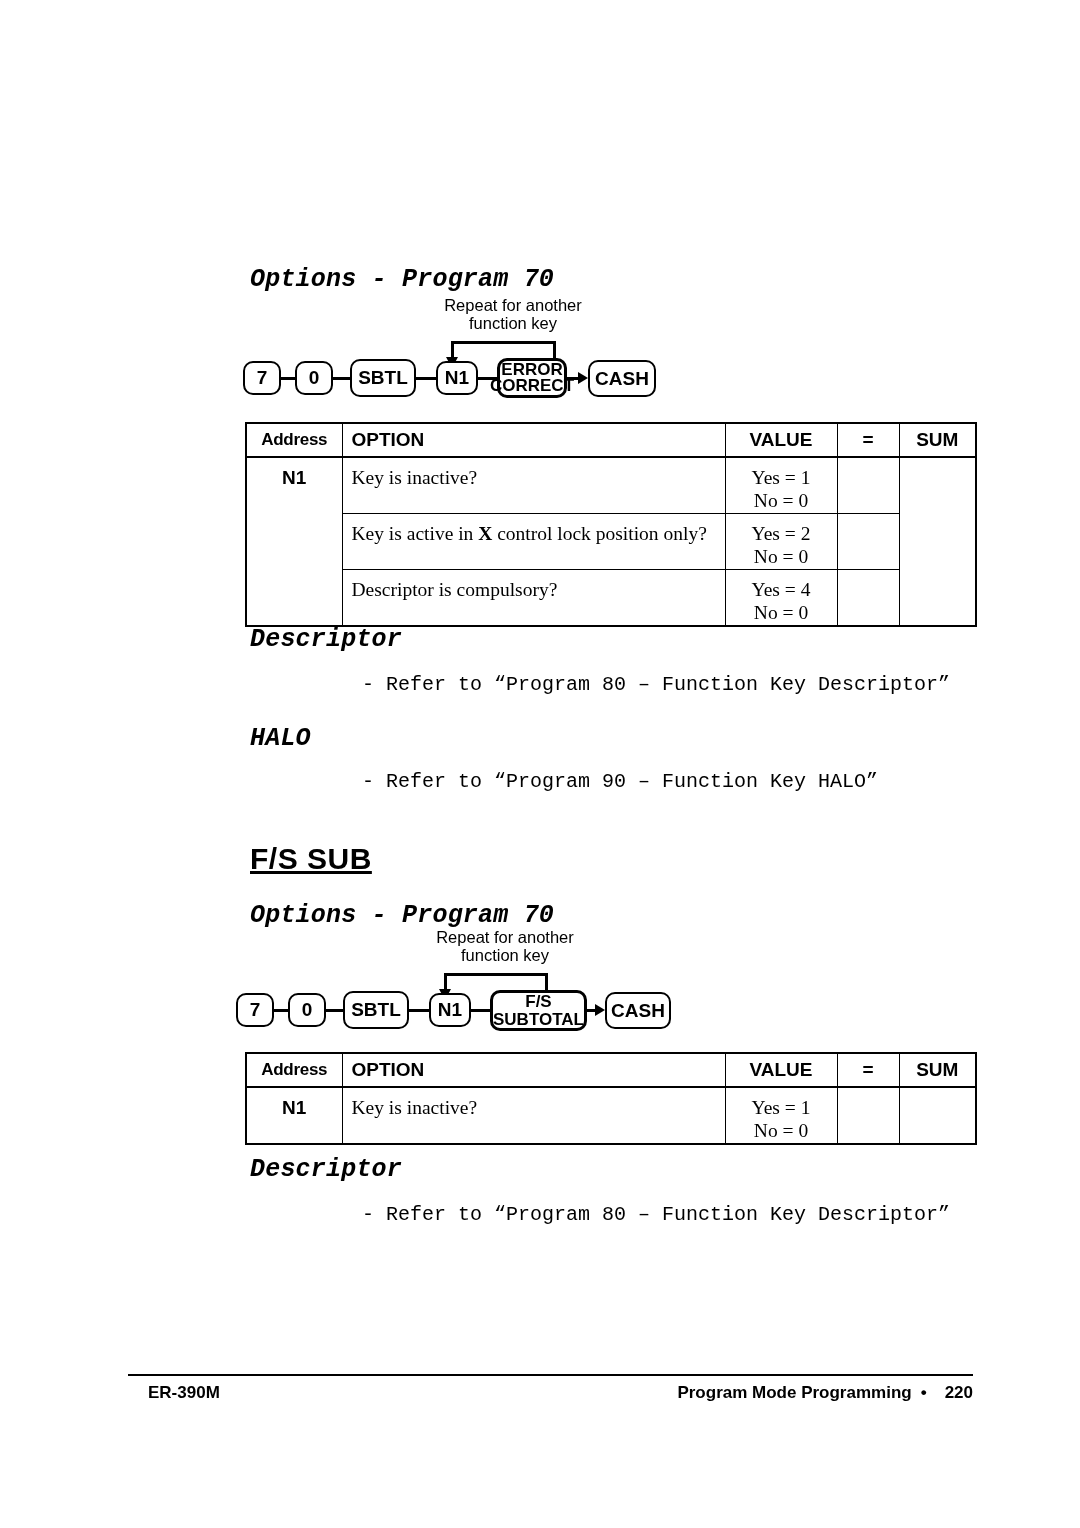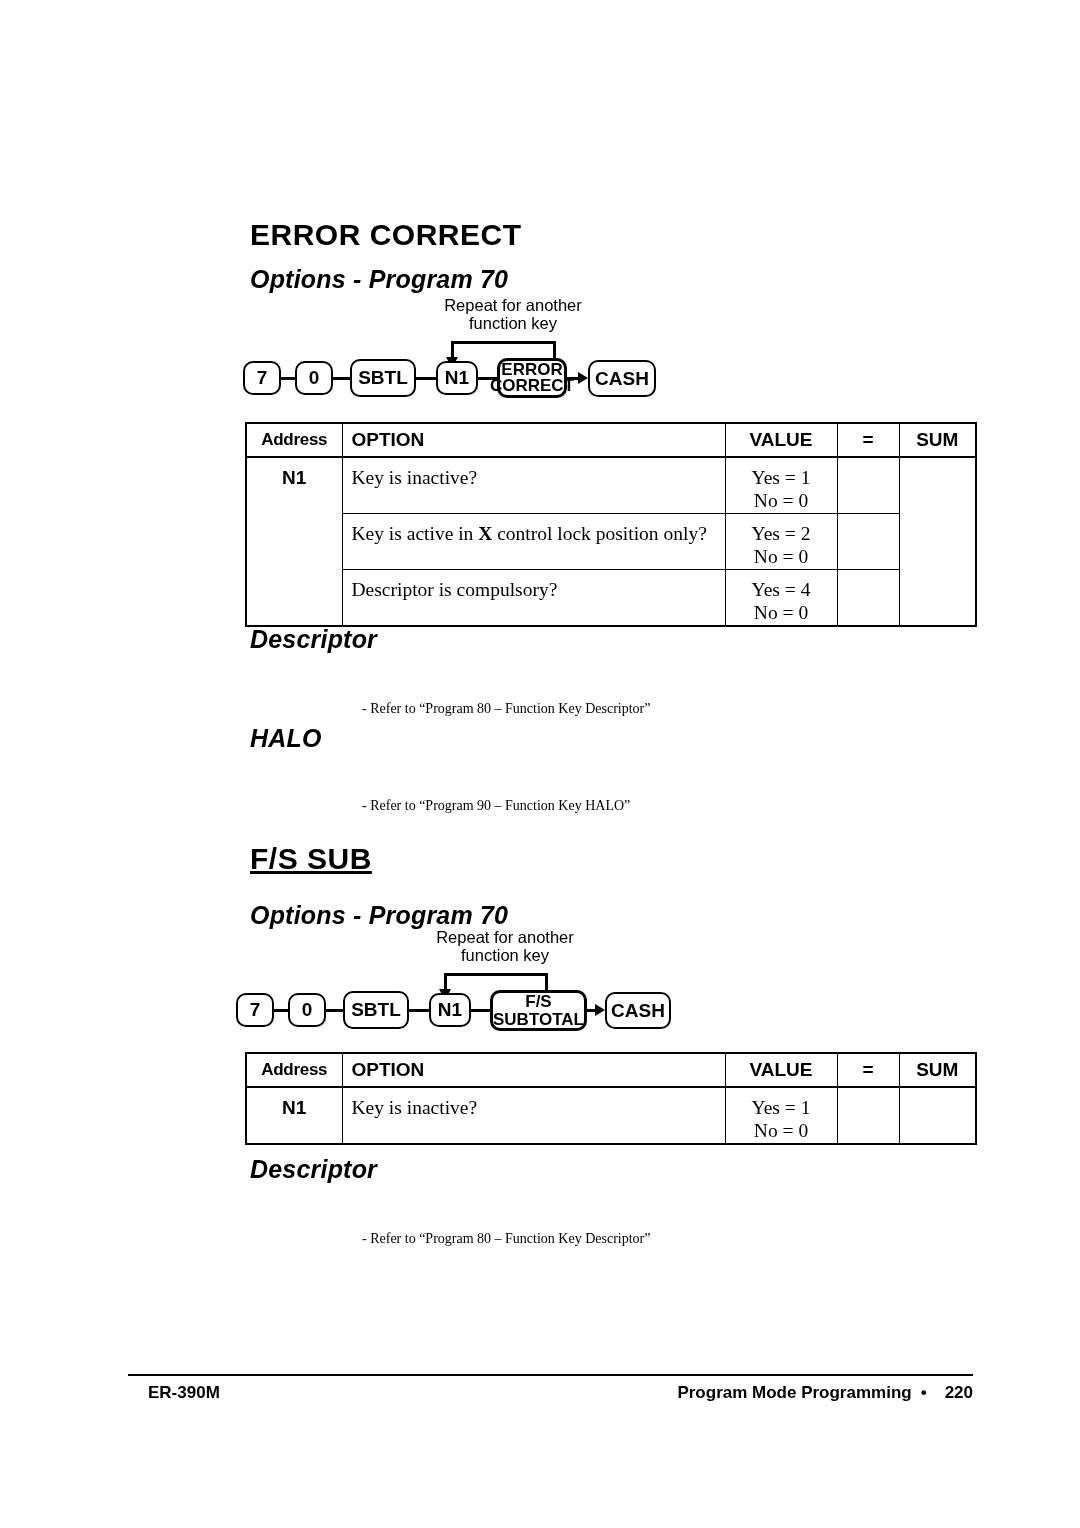--- a/index.html
+++ b/index.html
@@ -27,33 +27,32 @@
   .key-title {
     position: absolute;
     font-family: "Liberation Sans", sans-serif;
     font-weight: bold;
     font-size: 30px;
     letter-spacing: 0.5px;
     white-space: nowrap;
   }
   .sub-head {
     position: absolute;
-    font-family: Liberation Sans, sans-serif;
+    font-family: Liberation Mono, monospace;
     font-weight: bold;
     font-style: italic;
     font-size: 25px;
     letter-spacing: 0.2px;
     white-space: nowrap;
   }
   .ref-line {
     position: absolute;
-    font-family: Liberation Serif, serif;
-    font-size: 14px;
-    white-space: nowrap;
-    margin-top: 28px;
+    font-family: Liberation Mono, monospace;
+    font-size: 20px;
+    white-space: nowrap;
   }
 
   
   .flow {
     position: absolute;
   }
   .fbox {
     position: absolute;
     box-sizing: border-box;
     border: 2.5px solid #000;
@@ -168,21 +167,20 @@
     margin-left: 20px;
   }
   .footer-right .dot { margin: 0 9px; }
   .footer-right .pg { margin-left: 9px; }
 </style>
 </head>
 <body>
 
 <div class="page">
 
-  <div class="key-title" style="left:250px; top:218px;">ERROR CORRECT</div>
 
   <div class="sub-head" style="left:250px; top:265px;">Options - Program 70</div>
 
   <div class="flow" style="left:0; top:0;">
 
     <div class="repeat-label" style="left:428px; top:296px; width:170px;">
       <span>Repeat for another</span><br>
       <span>function key</span>
     </div>
 

